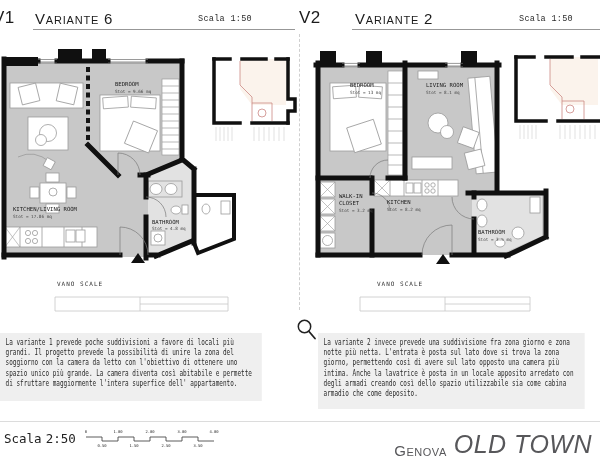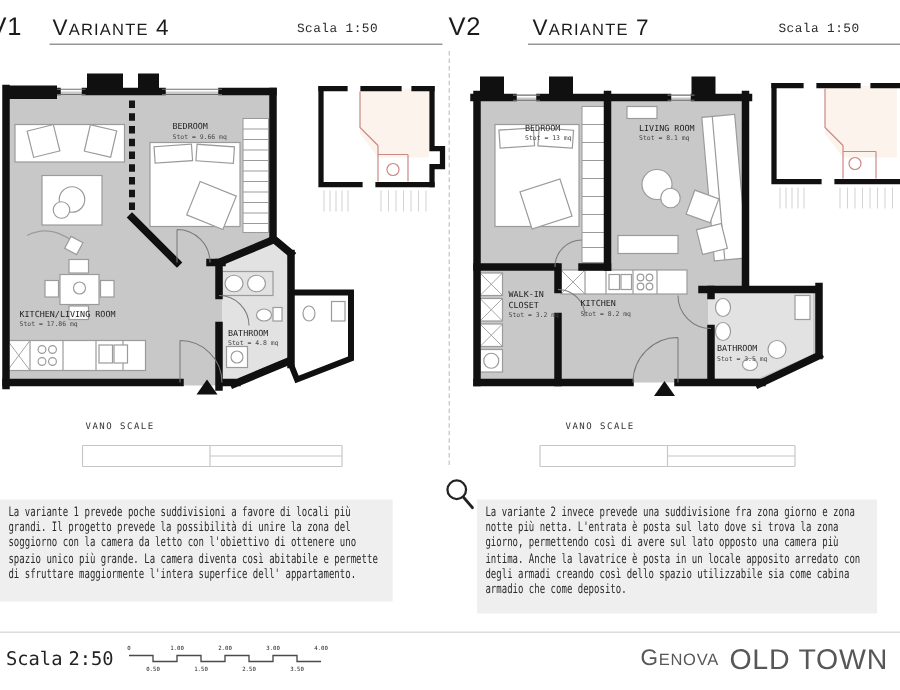--- a/index.html
+++ b/index.html
@@ -16,40 +16,40 @@
   .desc{position:absolute;background:#efefef;color:#2a2a2a;
         font-family:"DejaVu Sans Mono",monospace;font-size:8.6px;line-height:10.2px;
         padding:4px 8px;transform:scaleX(.70);transform-origin:0 0;box-sizing:border-box;}
   .desc.left{left:0;top:333px;width:374px;height:68px;}
   .desc.right{left:318px;top:333px;width:381px;height:76px;}
   .mag{position:absolute;left:296px;top:318px;}
   
   .fsep{position:absolute;left:0;top:421px;width:600px;height:1px;background:#dcdcdc;}
   .fscala{position:absolute;left:4px;top:431px;font-family:"DejaVu Sans Mono",monospace;
           font-size:12.5px;color:#222;display:flex;gap:4px;}
-  .brand{position:absolute;right:8px;top:430px;display:flex;align-items:flex-start;gap:7px;color:#57575a;}
+  .brand{position:absolute;right:8px;top:430px;display:flex;align-items:flex-end;gap:7px;color:#57575a;}
   .brand .pfx{font-variant:small-caps;font-size:15px;letter-spacing:.5px;}
-  .brand .nm{font-size:19px;letter-spacing:.5px;}
+  .brand .nm{font-size:25px;letter-spacing:.5px;font-style:italic;}
   svg text{font-family:"DejaVu Sans Mono",monospace;fill:#222;}
   svg .rl{font-size:5.6px;}
   svg .ra{font-size:4.3px;fill:#484848;}
   svg .vs{font-size:6px;letter-spacing:1px;fill:#333;}
 </style>
 </head>
 <body>
 
 <div class="page">
 
   <span class="vcode" style="left:-7px;top:8px">V1</span>
-  <span class="vtitle" style="left:35px;top:10px">Variante 4</span>
+  <span class="vtitle" style="left:35px;top:10px">Variante 6</span>
   <span class="vscala" style="left:198px;top:14px">Scala 1:50</span>
   <div class="rule" style="left:33px;top:29px;width:262px"></div>
 
   <span class="vcode" style="left:299px;top:8px">V2</span>
-  <span class="vtitle" style="left:355px;top:10px">Variante 7</span>
+  <span class="vtitle" style="left:355px;top:10px">Variante 2</span>
   <span class="vscala" style="left:519px;top:14px">Scala 1:50</span>
   <div class="rule" style="left:352px;top:29px;width:248px"></div>
 
   <div class="vdivider"></div>
 
   <svg style="position:absolute;left:0;top:45px" width="300" height="280" viewBox="0 0 300 280">
 
     <polygon points="4,16 182,16 182,114 194,124 194,198 156,212 4,212" fill="#c8c8c8"></polygon>
     <polygon points="148,130 182,116 192,126 192,196 156,210 148,210" fill="#e2e2e2"></polygon>
 

